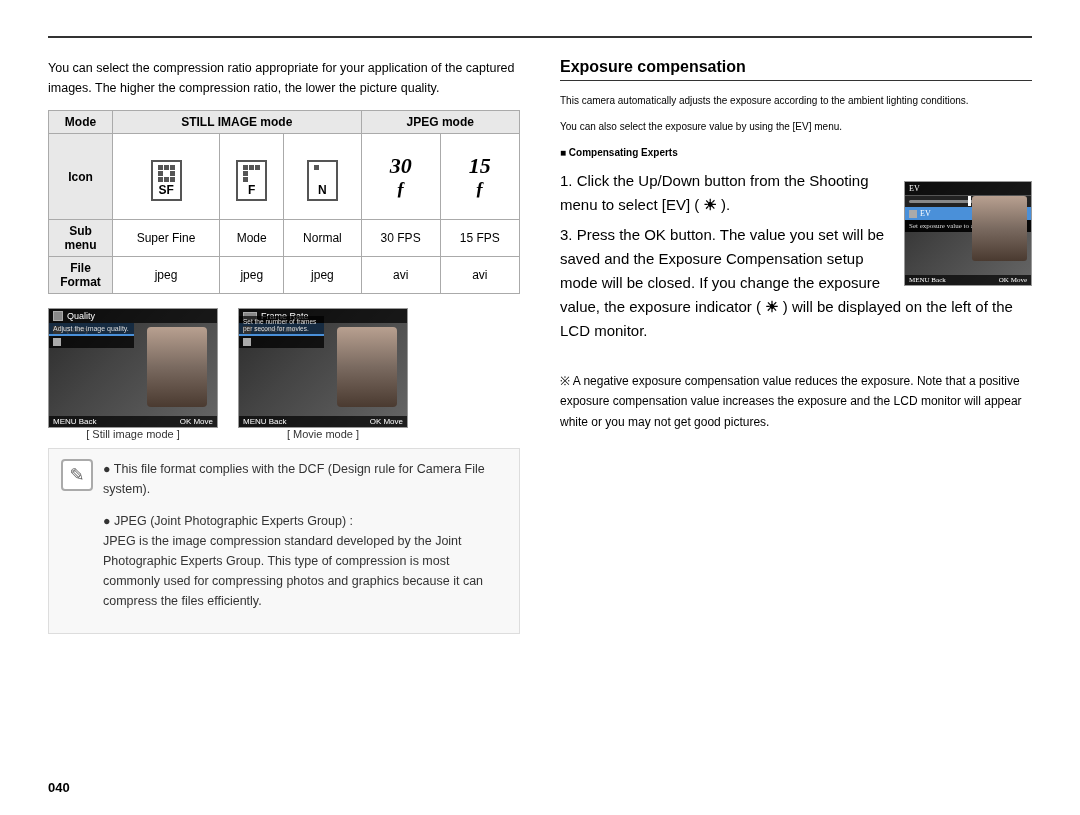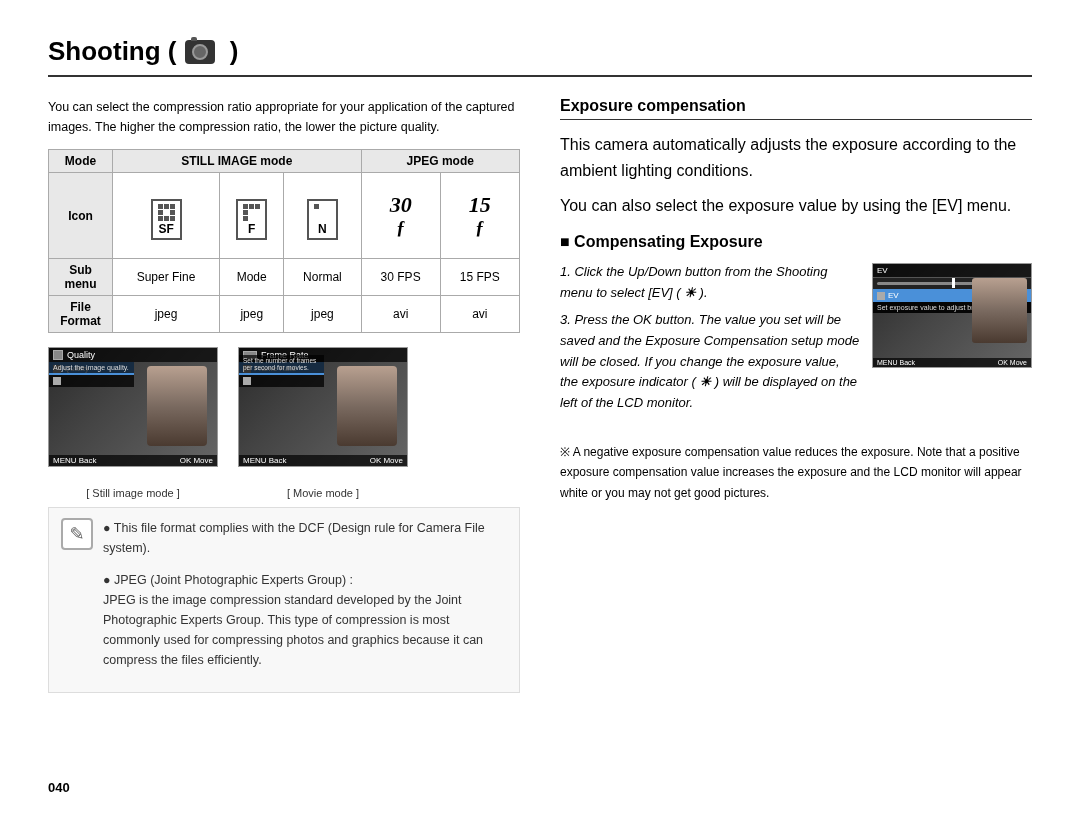--- a/index.html
+++ b/index.html
@@ -112,21 +112,21 @@
     .screenshots {
       display: flex;
       gap: 20px;
       margin: 10px 0 8px 0;
       justify-content: flex-start;
     }
     .screenshot-wrap {
       display: flex;
       flex-direction: column;
       align-items: center;
-      gap: 20px;
+      gap: 0;
     }
     .screenshot-box {
       width: 170px;
       height: 120px;
       background: linear-gradient(135deg, #2a2a2a 0%, #444 40%, #666 100%);
       border: 1px solid #999;
       position: relative;
       overflow: hidden;
     }
     .screenshot-box .top-bar {
@@ -222,46 +222,46 @@
       color: #666;
       background: #fff;
     }
     .note-text {
       font-size: 11.5px;
       line-height: 1.6;
       color: #333;
     }
     
     .right-col p {
-      font-size: 16px;
+      font-size: 10px;
       line-height: 1.6;
       margin-bottom: 10px;
     }
     .steps-list {
-      font-size: 13px;
+      font-size: 15px;
       line-height: 1.6;
       list-style: none;
       padding: 0;
-      font-style: italic;
     }
     .steps-list li {
       margin-bottom: 6px;
     }
     .steps-list li .step-label {
       font-weight: normal;
     }
     .ev-screenshot {
       float: right;
-      width: 160px;
+      width: 128px;
       height: 105px;
       background: linear-gradient(135deg, #2a2a2a 0%, #444 40%, #666 100%);
       border: 1px solid #999;
       position: relative;
       overflow: hidden;
-      margin: 1px 0 8px 12px;
+      margin: 12px 0 8px 12px;
+      font-family: Liberation Serif, serif;
     }
     .ev-screenshot .ev-top-bar {
       background: rgba(0,0,0,0.7);
       color: #fff;
       font-size: 8px;
       padding: 2px 4px;
       display: flex;
       align-items: center;
       gap: 4px;
     }
@@ -342,25 +342,20 @@
     .sf-text {
       font-weight: bold;
       font-size: 12px;
     }
   </style>
 </head>
 <body>
 
 <div class="page">
 
-  <div class="page-title">
-    <span>Shooting (</span>
-    <span class="camera-icon"></span>
-    <span>&nbsp;)</span>
-  </div>
   <hr class="title-divider">
 
   <div class="two-col">
 
     <div class="left-col">
 
       <p>You can select the compression ratio appropriate for your application of the captured images. The higher the compression ratio, the lower the picture quality.</p>
 
       <table class="quality-table">
         <thead>
@@ -511,21 +506,21 @@
         </div>
       </div>
     </div>
 
     <div class="right-col">
       <div class="section-title">Exposure compensation</div>
 
       <p>This camera automatically adjusts the exposure according to the ambient lighting conditions.</p>
       <p>You can also select the exposure value by using the [EV] menu.</p>
 
-      <p style="margin-bottom:8px;font-weight:bold;">■ Compensating Exposure</p>
+      <p style="margin-bottom:8px;font-weight:bold;">■ Compensating Experts</p>
 
       <div class="ev-screenshot">
         <div class="ev-top-bar">
           <span>EV</span>
         </div>
         <div class="ev-slider">
           <div class="ev-slider-track">
             <div class="ev-slider-thumb"></div>
           </div>
         </div>

